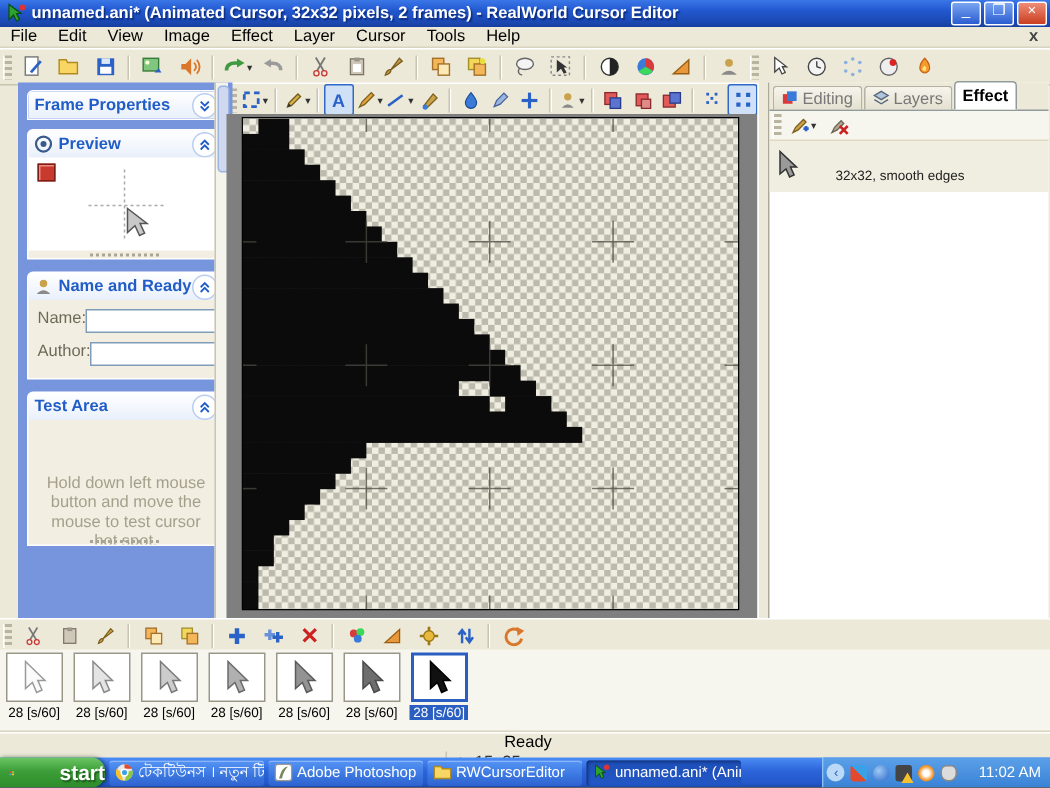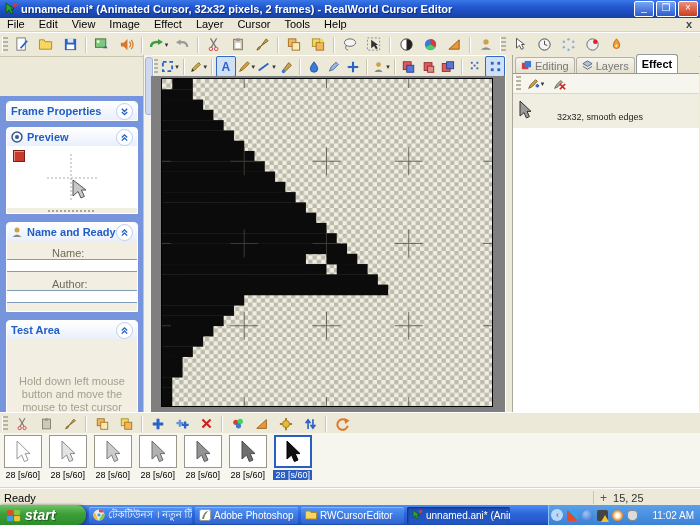--- a/index.html
+++ b/index.html
@@ -18,31 +18,31 @@
   
   .toolbar{position:absolute;background:#ece9d8;display:flex;align-items:center;border-top:1px solid #fff;border-bottom:1px solid #c9c4ad;}
   .tb1{left:0;top:32px;width:700px;height:23px;}
   .tbf{left:0;top:412px;width:700px;height:21px;}
   .grip{width:5px;height:16px;margin:0 2px;background:repeating-linear-gradient(180deg,#b9b4a0 0 2px,transparent 2px 4px);border-left:1px solid #fff;}
   .tbtn{width:22px;height:19px;display:flex;align-items:center;justify-content:center;border:1px solid transparent;border-radius:2px;}
   .tbtn.active{border:1px solid #316ac5;background:#cfe0f7;}
   .tsep{width:1px;height:16px;background:#c9c4ad;margin:0 3px;border-right:1px solid #fff;}
   .caret{font-size:7px;color:#333;margin-left:1px;}
   
-  .leftpanel{position:absolute;left:0;top:55px;width:143px;height:357px;background:#7795dd;padding:5px 5px 0 6px;box-sizing:border-box;margin-top:41px;}
+  .leftpanel{position:absolute;left:12px;top:55px;width:143px;height:357px;background:#7795dd;padding:5px 5px 0 6px;box-sizing:border-box;}
   .scrollstrip{position:absolute;left:143px;top:55px;width:8px;height:357px;background:#f4f3ec;border-left:1px solid #c9c4ad;}
   .scrollthumb{position:absolute;left:1px;top:2px;width:6px;height:56px;background:#cfd8ef;border:1px solid #9db4e0;border-radius:3px;}
   .box{background:#f2efe2;border:1px solid #fff;border-radius:4px 4px 0 0;margin-bottom:8px;overflow:hidden;}
   .boxhead{height:18px;background:linear-gradient(180deg,#ffffff,#e9f0fb);display:flex;align-items:center;padding:0 4px;color:#215dc6;font-weight:bold;}
   .boxhead .hicon{width:12px;height:12px;margin-right:4px;}
   .boxhead .htext{flex:1;}
   .chevbtn{width:15px;height:15px;border-radius:50%;background:#fff;border:1px solid #b9cdf2;display:flex;align-items:center;justify-content:center;}
   .handle{height:5px;display:flex;align-items:center;justify-content:center;}
   .dots{width:48px;height:2px;background:repeating-linear-gradient(90deg,#a9a593 0 2px,transparent 2px 4px);}
-  .fieldrow{display:flex;align-items:center;margin:6px 6px 0 6px;flex-direction:column;}
+  .fieldrow{display:flex;margin:6px 6px 0 6px;}
   .fieldrow label{width:40px;color:#6f6a58;}
   .fieldrow input{flex:1;height:14px;border:1px solid #7f9db9;font-family:"Liberation Sans",sans-serif;font-size:10px;padding:0 2px;background:#fff;}
   .testhint{color:#a5a08c;text-align:center;padding:36px 8px 0 8px;line-height:13px;}
   
   .workspace{position:absolute;left:151px;top:76px;width:354px;height:336px;background:#7f7f7f;}
   .canvastb{left:151px;top:55px;width:354px;height:21px;}
   #canvas{position:absolute;left:10px;top:2px;border:1px solid #000;background:#fff;}
   .splitter{position:absolute;left:505px;top:55px;width:7px;height:357px;background:#ece9d8;border-left:1px solid #fff;}
   
   .rightpanel{position:absolute;left:512px;top:55px;width:186px;height:357px;background:#fff;border-left:1px solid #aca899;}
@@ -54,27 +54,27 @@
   .formatitem{display:flex;align-items:center;height:34px;background:#f0eee1;padding:0 4px;}
   .formatitem .flabel{margin-left:22px;color:#222;margin-top:12px;}
   
   .framestrip{position:absolute;left:0;top:433px;width:700px;height:55px;background:#f6f5ee;border-bottom:1px solid #d8d4c0;display:flex;align-items:flex-start;padding:2px 0 0 2px;box-sizing:border-box;}
   .fcell{width:40px;margin-right:5px;display:flex;flex-direction:column;align-items:flex-end;}
   .fthumb{width:36px;height:31px;background:#fff;border:1px solid #9a9789;display:flex;align-items:center;justify-content:center;}
   .flabel{font-size:9px;color:#000;margin-top:2px;padding:0 2px;white-space:nowrap;}
   .fcell.sel .fthumb{border:2px solid #2a5fc1;width:34px;height:29px;}
   .fcell.sel .flabel{background:#2a5fc1;color:#fff;}
   
-  .statusbar{position:absolute;left:0;top:488px;width:700px;height:17px;background:#ece9d8;border-top:1px solid #fff;display:flex;align-items:center;}
+  .statusbar{position:absolute;left:0;top:488px;width:700px;height:17px;background:#ece9d8;border-top:1px solid #fff;display:flex;align-items:center;flex-direction:column;}
   .statusbar .ready{padding-left:4px;flex:1;}
   .statusbar .coords{display:flex;align-items:center;width:100px;border-left:1px solid #c9c4ad;height:13px;padding-left:6px;color:#333;}
   .statusbar .cross{font-size:12px;color:#555;margin-right:6px;}
   
   .taskbar{position:absolute;left:0;top:505px;width:700px;height:20px;background:linear-gradient(180deg,#4c8df6 0%,#2b64d9 45%,#2458cb 85%,#1c48a8 100%);display:flex;align-items:center;}
-  .startbtn{height:20px;width:86px;display:flex;align-items:center;background:linear-gradient(180deg,#6cc565 0%,#3d9f39 45%,#2e8c2b 100%);border-radius:0 9px 9px 0;box-shadow:1px 0 3px rgba(0,0,0,.5);color:#fff;font-weight:bold;font-style:italic;font-size:14px;padding-left:6px;box-sizing:border-box;text-shadow:1px 1px 1px #1c5a1c;}
+  .startbtn{height:20px;width:70px;display:flex;align-items:center;background:linear-gradient(180deg,#6cc565 0%,#3d9f39 45%,#2e8c2b 100%);border-radius:0 9px 9px 0;box-shadow:1px 0 3px rgba(0,0,0,.5);color:#fff;font-weight:bold;font-size:14px;padding-left:6px;box-sizing:border-box;text-shadow:1px 1px 1px #1c5a1c;gap:26px;}
   .startbtn svg{margin-right:4px;}
   .task{height:17px;margin-left:3px;display:flex;align-items:center;background:linear-gradient(180deg,#5694f5,#3a76e0 60%,#2f63cf);border-radius:2px;color:#fff;font-size:10px;padding:0 4px;width:103px;box-sizing:border-box;overflow:hidden;white-space:nowrap;box-shadow:inset 0 1px 0 #8ab4f8;}
   .task.active{background:linear-gradient(180deg,#1e4fb8,#2257c5);box-shadow:inset 1px 1px 2px #113177;}
   .task .ticon16{flex:0 0 12px;height:12px;margin-right:3px;}
   .tray{height:20px;margin-left:auto;display:flex;align-items:center;background:linear-gradient(180deg,#5ba0e8,#3a82d6);border-left:1px solid #8fc2f4;padding:0 6px 0 2px;color:#fff;font-size:10px;}
   .tray .tico{width:11px;height:11px;margin:0 2px;border-radius:2px;display:inline-block;}
   .trayclock{margin-left:12px;}
   .chev{width:12px;height:12px;border-radius:50%;background:#bcd8f7;color:#2a64c0;font-size:9px;line-height:12px;text-align:center;margin-right:2px;}
 </style>
 </head>

